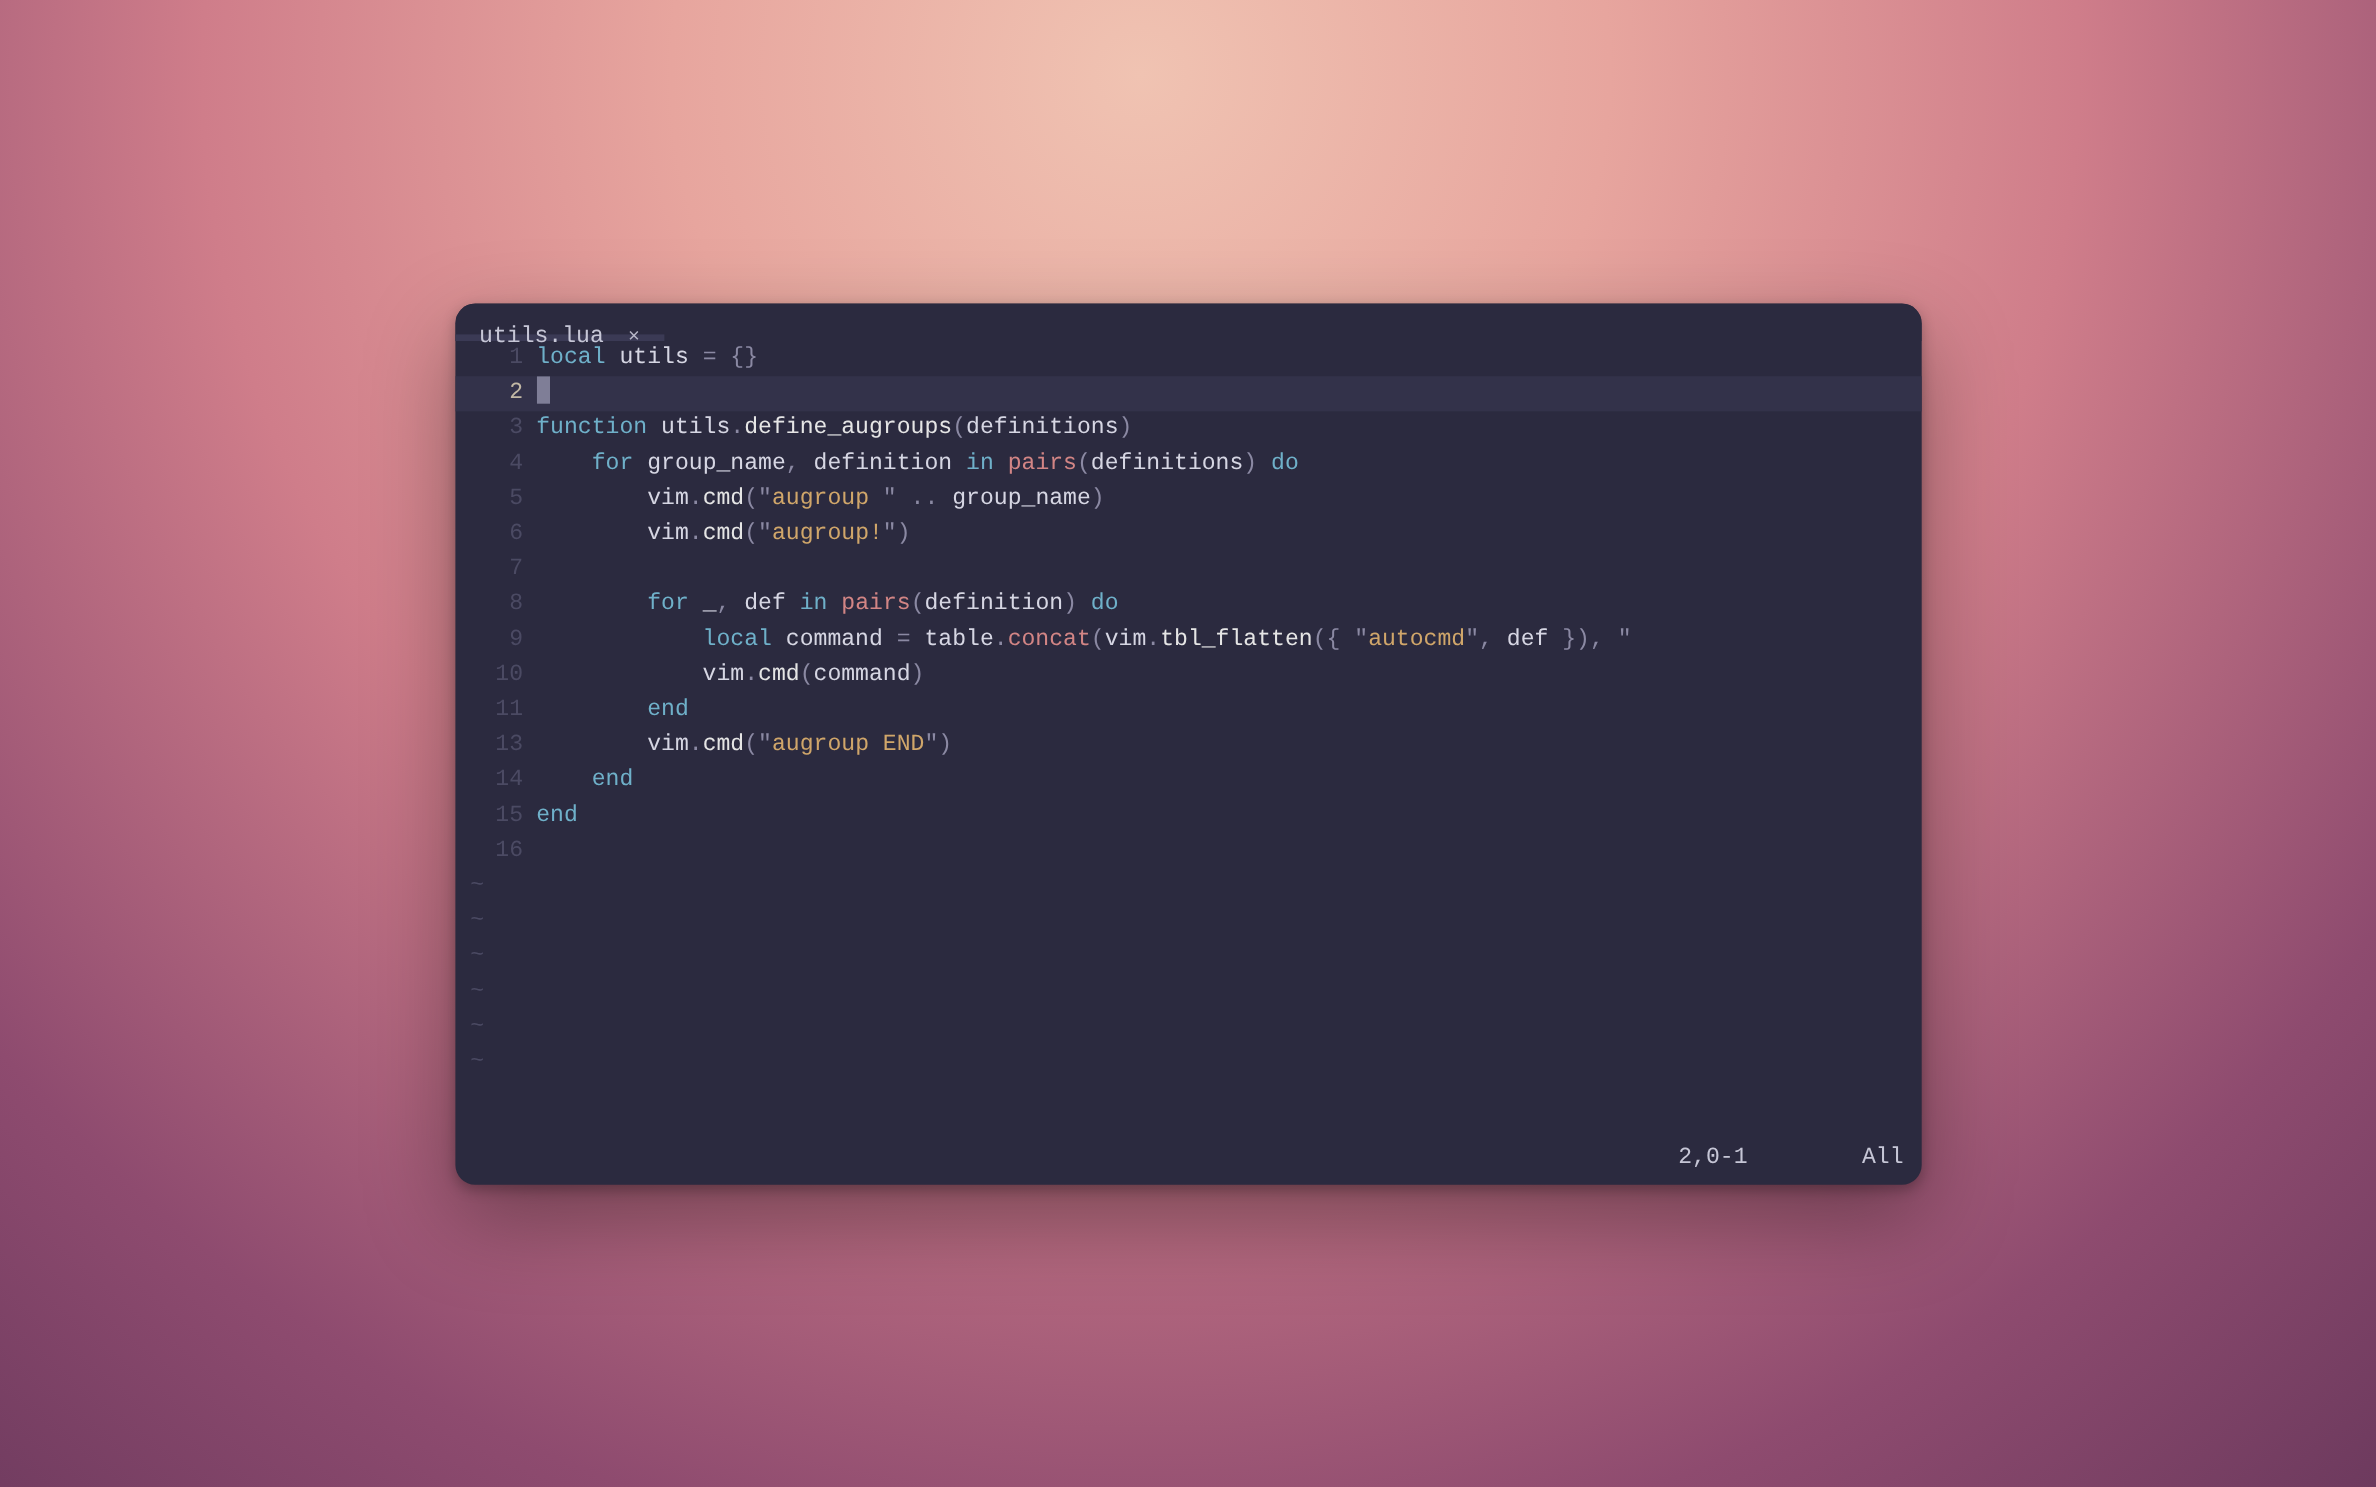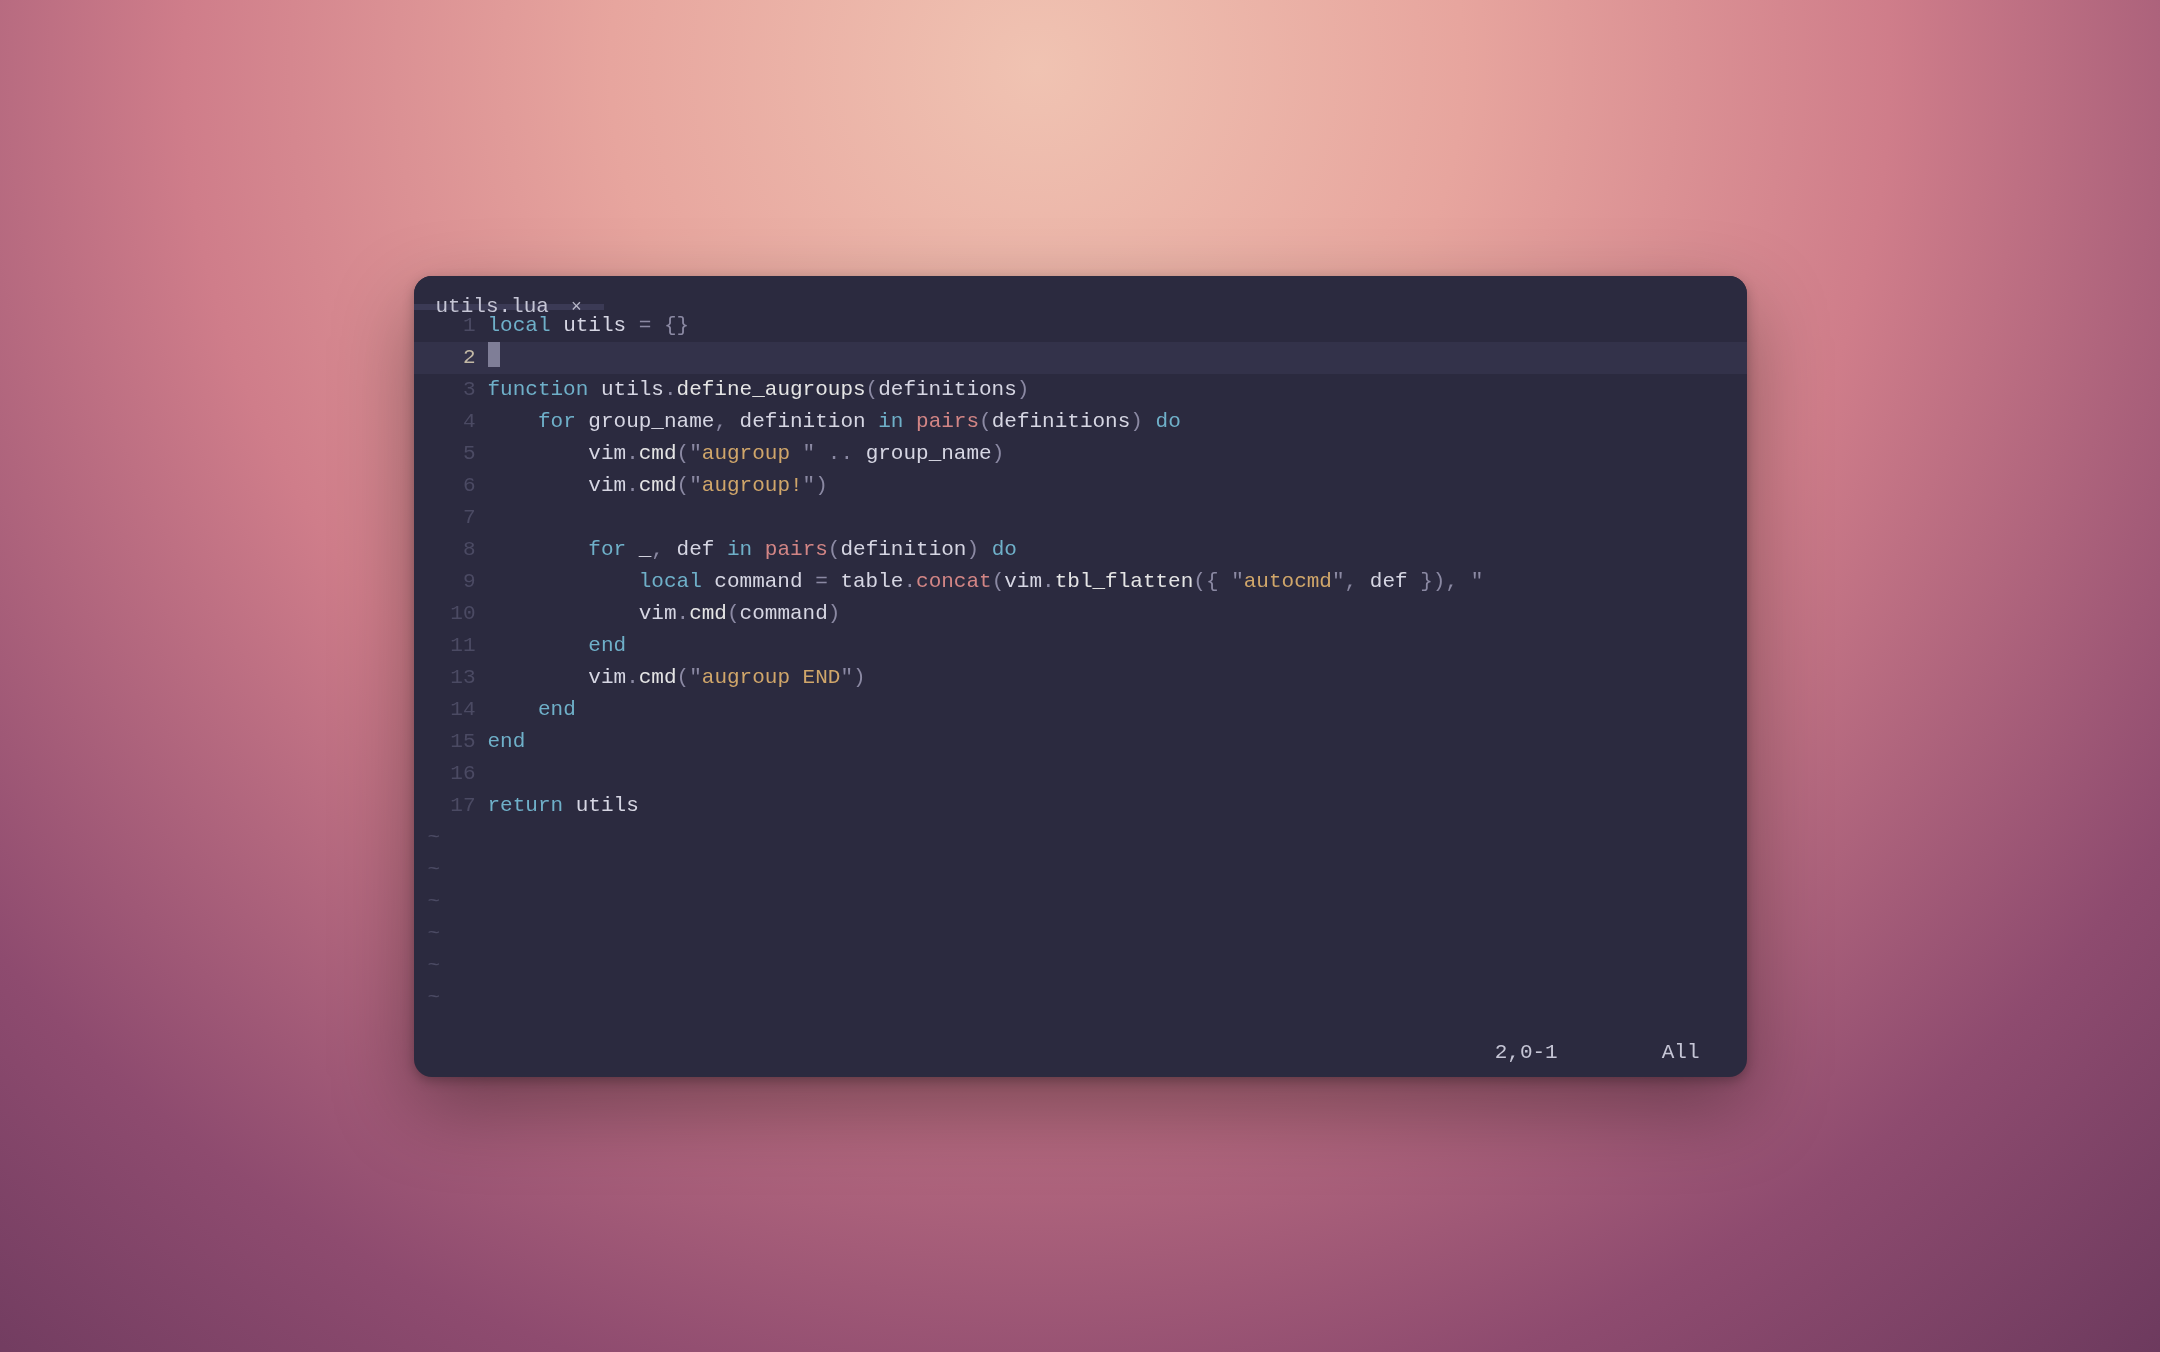--- a/index.html
+++ b/index.html
@@ -89,21 +89,21 @@
     height: 32px;
   }
   .statusbar {
     position: absolute;
     bottom: 8px;
     right: 0;
     left: 0;
     height: 32px;
     display: flex;
     justify-content: flex-end;
-    padding-right: 47px;
+    padding-right: 16px;
     gap: 104px;
     color: #c6c6d6;
   }
   
   .kw    { color: #6fb0c9; }       
   .ident { color: #d6d6e3; }       
   .pun   { color: #8b89a3; }
   .fn    { color: #e5e5e5; }       
   .builtin { color: #d28585; }     
   .str   { color: #d0a66a; }       
@@ -194,24 +194,20 @@
     <div class="row">
       <span class="gutter">15</span>
       <span class="code"><span class="kw">end</span></span>
     </div>
 
     <div class="row">
       <span class="gutter">16</span>
       <span class="code"></span>
     </div>
 
-    <div class="row">
-      <span class="gutter">17</span>
-      <span class="code"><span class="kw">return</span><span> </span><span class="ident">utils</span></span>
-    </div>
 
     <div class="tilde">~</div>
     <div class="tilde">~</div>
     <div class="tilde">~</div>
     <div class="tilde">~</div>
     <div class="tilde">~</div>
     <div class="tilde">~</div>
   </div>
 
   <div class="statusbar">

